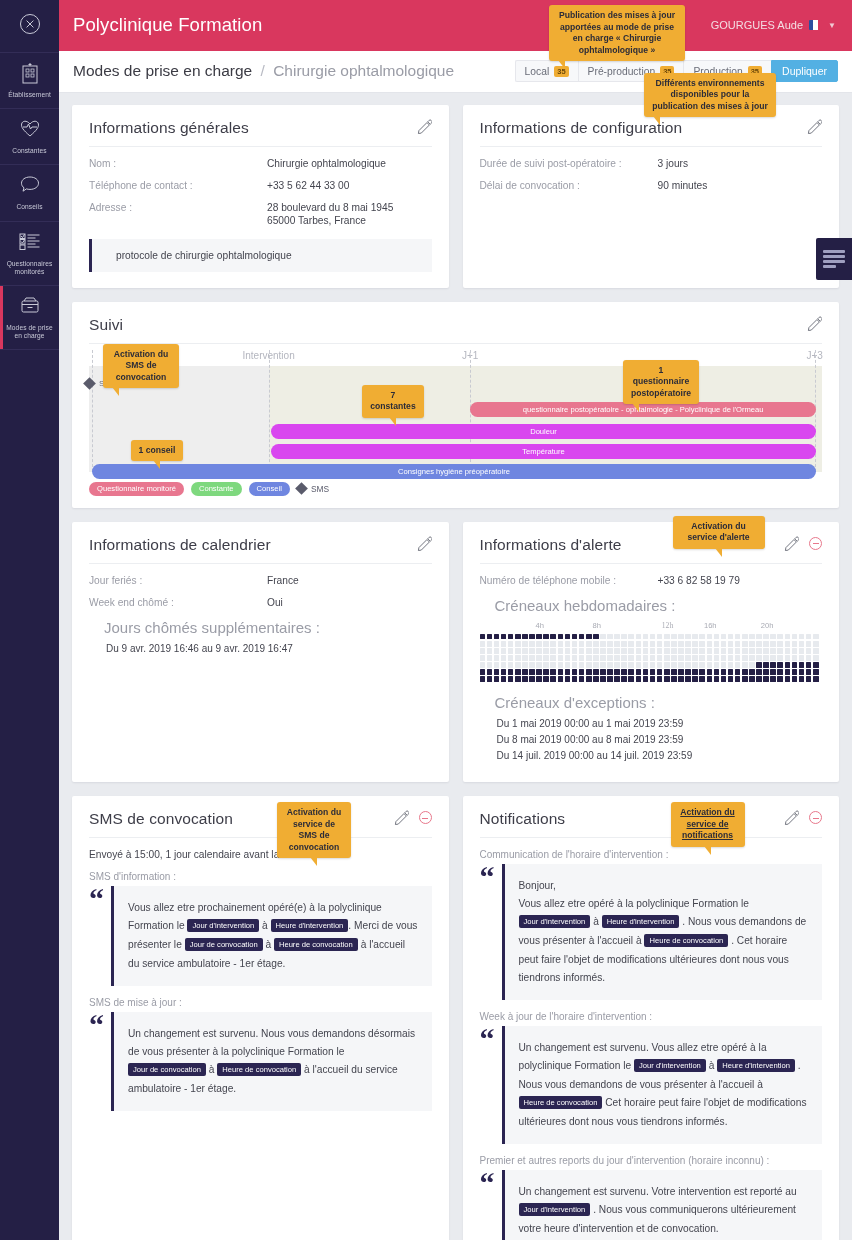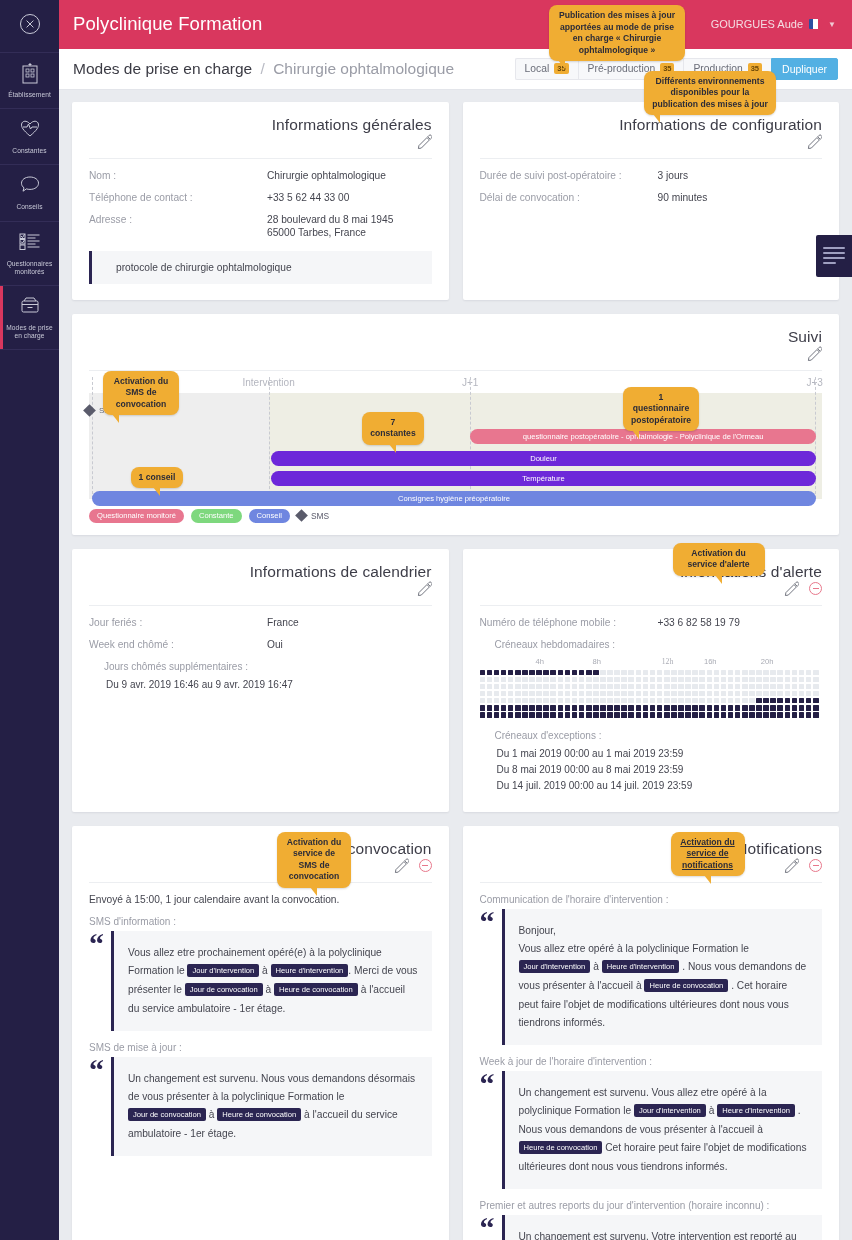--- a/index.html
+++ b/index.html
@@ -77,21 +77,21 @@
   }
 
   .content { flex: 1 1 auto; padding: 12px 13px 10px 13px; overflow: hidden; position: relative; }
 
   
   .row { display: flex; gap: 14px; margin-bottom: 14px; align-items: stretch; }
   .card {
     background: #fff; border-radius: 2px; box-shadow: 0 1px 2px rgba(40,40,70,.09);
     padding: 14px 17px 16px 17px; position: relative; flex: 1 1 0; min-width: 0;
   }
-  .card-head { display: flex; align-items: flex-end; position: relative; flex-direction: column; }
+  .card-head { display: flex; align-items: flex-start; position: relative; }
   .card-title { font-size: 15.5px; color: #3d3d48; font-weight: 400; letter-spacing: .1px; }
   .card-actions { margin-left: auto; display: flex; align-items: center; gap: 10px; }
   .icon-btn { cursor: pointer; line-height: 0; }
   .hr { height: 1px; background: #eceef1; margin: 9px 0 11px; }
 
   .kv { display: flex; margin-bottom: 11px; font-size: 10.2px; }
   .kv .k { width: 178px; flex: 0 0 178px; color: #9a9ca6; }
   .kv .v { color: #44454f; }
   .kv .v div { margin-bottom: 2px; }
 
@@ -111,56 +111,56 @@
   .tl-zone { position: absolute; top: 0; bottom: 0; }
   .tl-zone.pre { background: #eeeeee; }
   .tl-zone.op  { background: #eeeee4; }
   .tl-vline { position: absolute; top: -16px; bottom: 0; width: 1px; border-left: 1px dashed #c8cad1; }
   .bar {
     position: absolute; height: 15px; border-radius: 8px;
     font-size: 7.6px; color: #fff; display: flex; align-items: center; justify-content: center;
     white-space: nowrap; overflow: hidden;
   }
   .bar.q { background: #e8768f; }
-  .bar.c { background: #6d28d9; }
+  .bar.c { background: #d946ef; }
   .bar.a { background: #6f86e0; }
   .sms-marker { position: absolute; display: flex; align-items: center; gap: 5px; font-size: 8px; color: #6a6d78; }
   .diamond { width: 9px; height: 9px; background: #5a5b6b; transform: rotate(45deg); display: inline-block; }
 
   .legend { display: flex; align-items: center; gap: 7px; margin-top: 10px; }
   .lg-pill { font-size: 7.6px; color: #fff; border-radius: 8px; padding: 2.5px 8px; }
   .lg-pill.q { background: #e8768f; }
   .lg-pill.c { background: #7ed87e; }
   .lg-pill.a { background: #6f86e0; }
   .lg-sms { display: flex; align-items: center; gap: 5px; font-size: 8.4px; color: #5a5b6b; }
 
   
   .callout {
     position: absolute; background: #f0ad33; color: #2c2c38;
     font-size: 8.6px; font-weight: bold; line-height: 11.5px;
-    border-radius: 8px; padding: 5px 7px; text-align: center; z-index: 30;
+    border-radius: 3px; padding: 5px 7px; text-align: center; z-index: 30;
     box-shadow: 0 1px 2px rgba(0,0,0,.15);
   }
   .callout::after {
     content: ""; position: absolute; width: 0; height: 0;
     border-left: 7px solid transparent; border-right: 0 solid transparent;
     border-top: 9px solid #f0ad33;
   }
   .callout.tail-bl::after { left: 9px; bottom: -8px; }
   .callout.tail-bc::after { left: 50%; bottom: -8px; margin-left: -4px; }
 
   
   .hm-axis { position: relative; height: 13px; margin-left: 0; }
   .hm-axis span { position: absolute; font-size: 7.6px; color: #a9abb4; transform: translateX(-50%); }
   .hm-grid { display: flex; flex-direction: column; gap: 1.5px; }
   .hm-row { display: flex; gap: 1.5px; }
   .hm-cell { width: 5.6px; height: 5.6px; background: #e7eaee; border-radius: .5px; flex: 0 0 auto; }
   .hm-cell.on { background: #241f45; }
   .list-line { font-size: 10px; color: #44454f; margin: 0 0 5px 17px; }
-  .sub-label { font-size: 10px; color: #9a9ca6; margin: 3px 0 7px; padding-left: 15px; }
+  .sub-label { font-size: 15px; color: #9a9ca6; margin: 3px 0 7px; padding-left: 15px; }
 
   
   .q-label { font-size: 10px; color: #9a9ca6; margin: 11px 0 4px; }
   .q-wrap { display: flex; align-items: flex-start; gap: 7px; }
   .q-mark { font-size: 30px; color: #2b2552; line-height: 26px; font-family: "Liberation Serif", serif; font-weight: bold; flex: 0 0 auto; }
   .q-box {
     background: #f5f6f8; border-left: 3px solid #2b2552;
     padding: 13px 14px; font-size: 10.2px; line-height: 18px; color: #44454f; flex: 1 1 auto;
     min-width: 0;
   }

